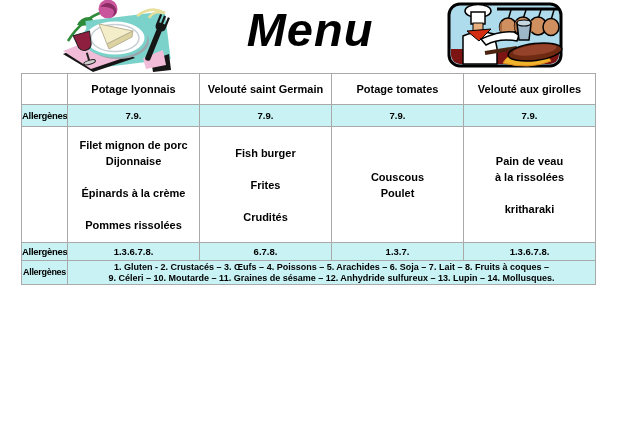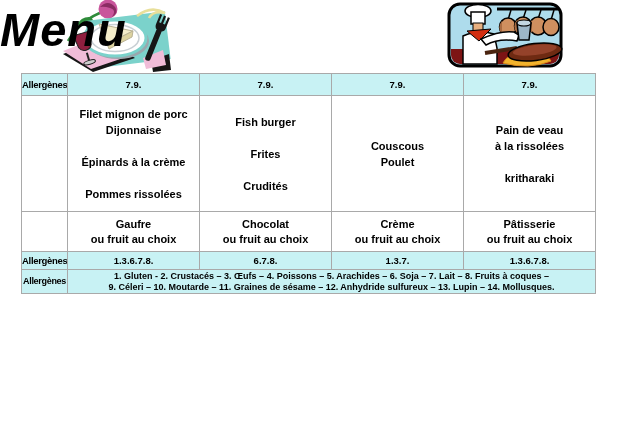--- a/index.html
+++ b/index.html
@@ -1,20 +1,20 @@
 <!DOCTYPE html>
 <html><head>
 <meta charset="utf-8">
 <style>
   html,body{margin:0;padding:0;background:#fff;}
   .page{position:relative;width:620px;height:438px;background:#ffffff;overflow:hidden;
         font-family:"Liberation Sans","DejaVu Sans",sans-serif;color:#000;}
 
   
-  .title{position:absolute;left:0;top:2px;width:620px;text-align:left;
+  .title{position:absolute;left:0;top:2px;width:620px;text-align:center;
          font-size:47px;font-weight:bold;font-style:italic;letter-spacing:1px;}
   .clip-left{position:absolute;left:55px;top:0;width:118px;height:72px;}
   .clip-right{position:absolute;left:447px;top:2px;width:116px;height:66px;}
 
   
   table.menu{position:absolute;left:21px;top:73px;width:574px;
              border-collapse:collapse;table-layout:fixed;}
   td{border:1px solid #a9a9a9;text-align:center;vertical-align:middle;
      padding:0;font-weight:bold;overflow:hidden;}
   col.c-label{width:46px;} col.c-day{width:132px;}
@@ -109,20 +109,27 @@
     <colgroup>
       <col class="c-label">
         <col class="c-day">
         <col class="c-day">
         <col class="c-day">
         <col class="c-day">
     </colgroup>
 
     <tbody>
 
+    <tr class="r-starter">
+      <td class="blank"></td>
+      <td>Potage lyonnais</td>
+      <td>Velouté saint Germain</td>
+      <td>Potage tomates</td>
+      <td>Velouté aux girolles</td>
+    </tr>
 
     <tr class="r-allerg">
       <td class="lab">Allergènes</td>
       <td>7.9.</td>
       <td>7.9.</td>
       <td>7.9.</td>
       <td>7.9.</td>
     </tr>
 
     <tr class="r-main">
@@ -140,31 +147,20 @@
 Crudités</td>
       <td>Couscous
 Poulet</td>
       <td>Pain de veau
 à la rissolées
 
 kritharaki</td>
     </tr>
 
 
-    <tr class="r-dessert">
-      <td class="blank"></td>
-      <td>Gaufre
-ou fruit au choix</td>
-      <td>Chocolat
-ou fruit au choix</td>
-      <td>Crème
-ou fruit au choix</td>
-      <td>Pâtisserie
-ou fruit au choix</td>
-    </tr>
 
     <tr class="r-allerg3">
       <td class="lab">Allergènes</td>
       <td>1.3.6.7.8.</td>
       <td>6.7.8.</td>
       <td>1.3.7.</td>
       <td>1.3.6.7.8.</td>
     </tr>
 
     <tr class="r-legend">

